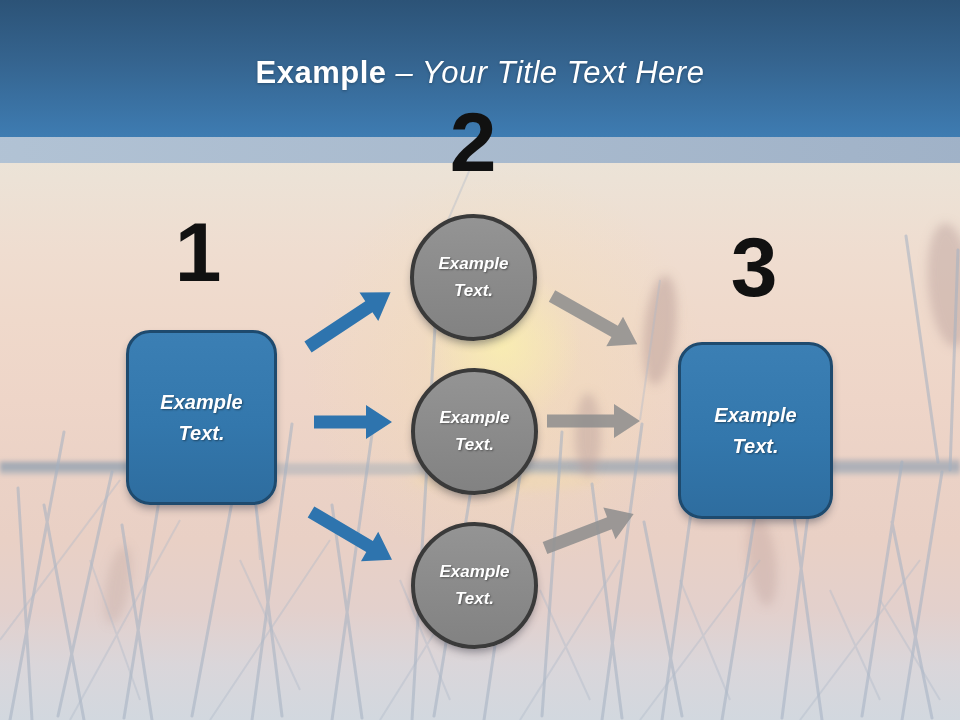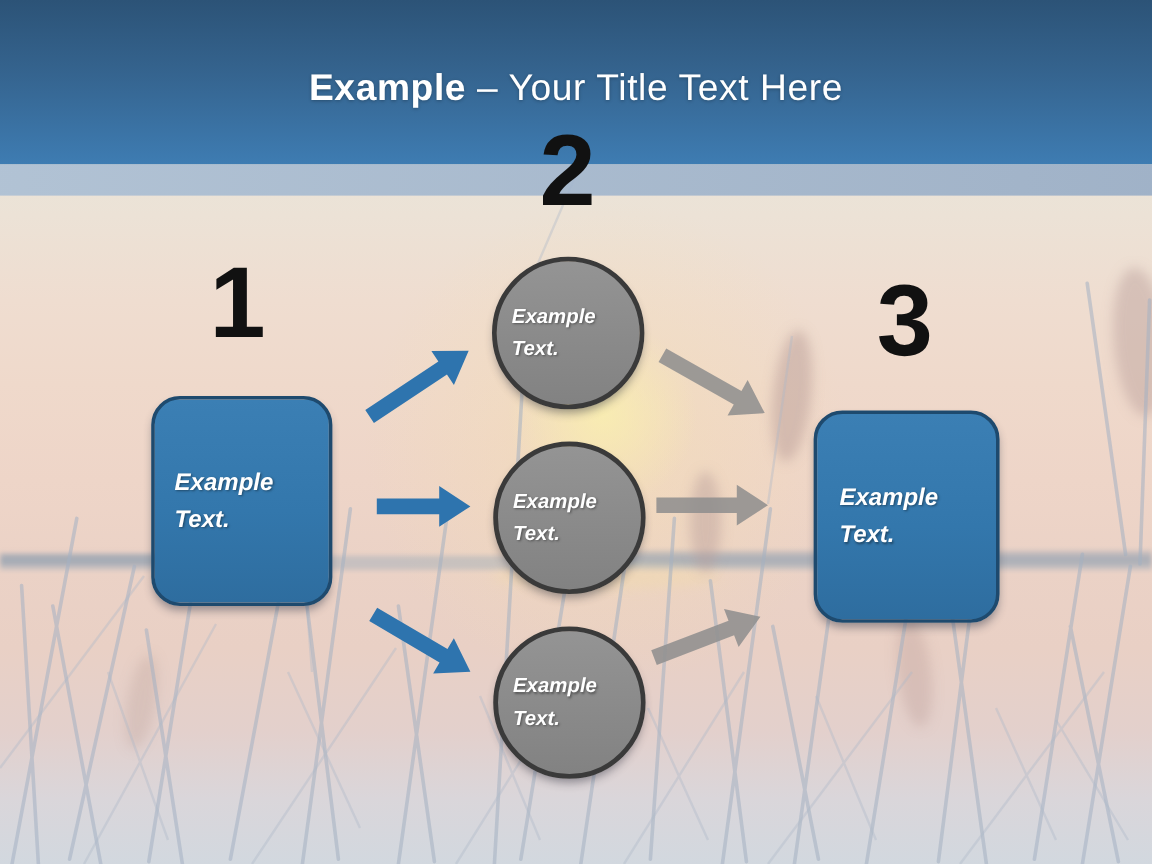--- a/index.html
+++ b/index.html
@@ -29,21 +29,21 @@
   .accent-strip{
     position:absolute;left:0;top:137px;width:960px;height:26px;
     background:linear-gradient(90deg,rgba(171,190,212,0.9),rgba(152,172,198,0.9));
   }
   .header-title{
     position:absolute;left:0;top:55px;width:960px;
     text-align:center;color:#fff;font-size:31px;letter-spacing:0.5px;
     text-shadow:0 1px 3px rgba(0,0,0,0.28);white-space:nowrap;
   }
   .t-bold{font-weight:700;}
-  .t-rest{font-weight:400;margin-left:9px;}
+  .t-rest{font-weight:400;margin-left:9px;font-style:italic;}
   
   .num{
     position:absolute;width:120px;text-align:center;
     font-size:84px;font-weight:700;line-height:1;color:#111;
   }
   .num1{left:138px;top:210px;}
   .num2{left:413px;top:100px;}
   .num3{left:694px;top:225px;}
   
   .pbox{
@@ -58,21 +58,21 @@
     position:absolute;width:119px;height:119px;border-radius:50%;
     border:4px solid #3a3a3a;
     background:linear-gradient(180deg,#949494 0%,#8a8a8a 55%,#828282 100%);
     box-shadow:0 5px 8px -2px rgba(35,40,55,0.45);
     display:flex;align-items:center;justify-content:center;
   }
   .c1{left:410px;top:214px;}
   .c2{left:411px;top:368px;}
   .c3{left:411px;top:522px;}
   .shape-label{
-    color:#fff;font-weight:700;font-style:italic;text-align:left;
+    color:#fff;font-weight:700;font-style:italic;text-align:center;
     text-shadow:1px 1px 2px rgba(0,0,0,0.4);
   }
   .lbl-box{font-size:20px;line-height:1.55;width:112px;}
   .lbl-circle{font-size:17px;line-height:1.55;width:94px;}
   
   .arrows{position:absolute;inset:0;pointer-events:none;}
 </style>
 </head>
 <body>
 

